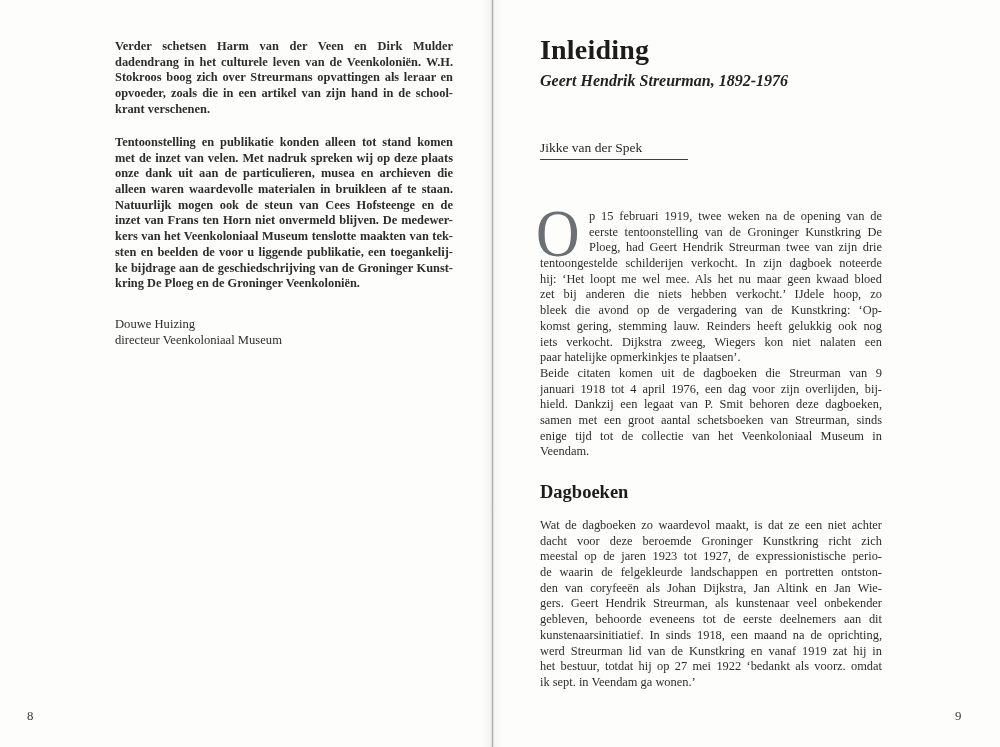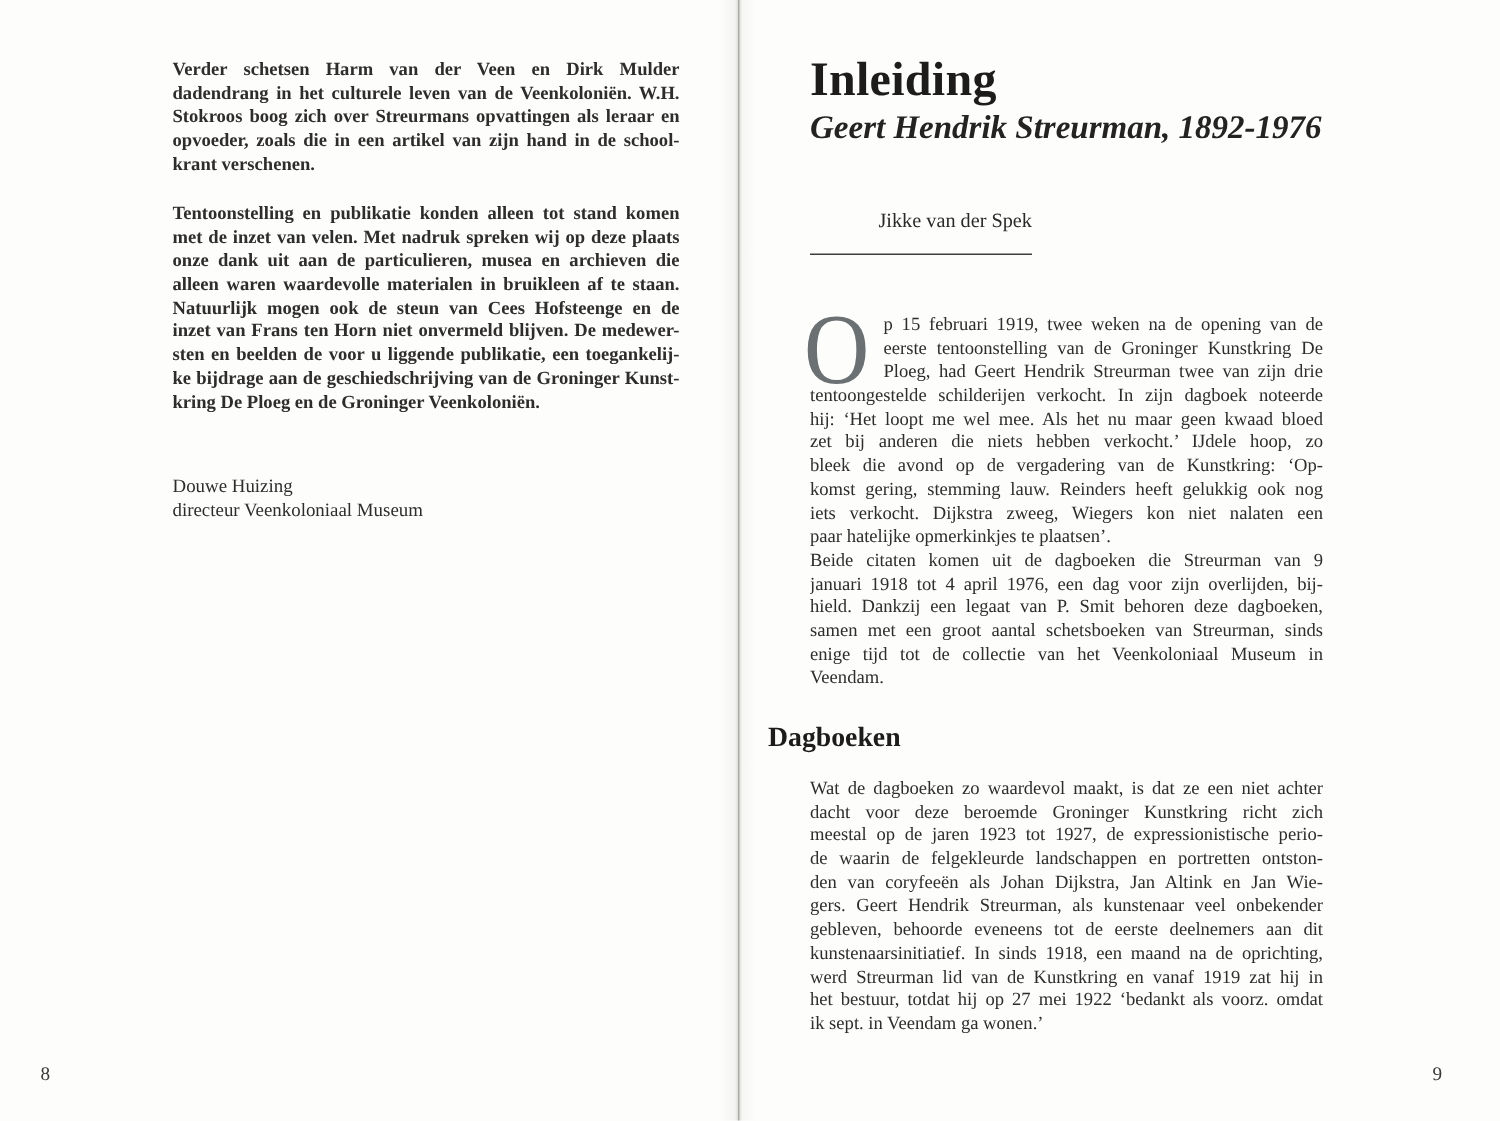--- a/index.html
+++ b/index.html
@@ -21,33 +21,32 @@
     height: 15.7px;
     overflow: hidden;
     text-align: justify;
     text-align-last: justify;
     white-space: normal;
   }
   .line.end { text-align-last: left; }
   .line.dc { padding-left: 49px; }
 
   
-  #title { top: 34px; left: 540px; font-size: 32px; font-weight: bold; color: #1d1c1b; letter-spacing: 0.2px; }
-  #subtitle { top: 72px; left: 540px; font-size: 22px; font-style: italic; font-weight: bold; color: #242322; }
+  #title { top: 34px; left: 540px; font-size: 28px; font-weight: bold; color: #1d1c1b; letter-spacing: 0.2px; }
+  #subtitle { top: 72px; left: 540px; font-size: 16px; font-style: italic; font-weight: bold; color: #242322; }
   #author { top: 138px; left: 540px; }
   .author-wrap {
     display: inline-block;
     width: 148px;
-    text-align: right;
     font-size: 13.5px;
-    padding-bottom: 14px;
+    padding-bottom: 3px;
     border-bottom: 1.6px solid #3e3d3b;
     color: #2a2928;
   }
-  #dagboeken { top: 482px; left: 512px; font-size: 18.5px; font-weight: bold; color: #1d1c1b; }
+  #dagboeken { top: 482px; left: 540px; font-size: 18.5px; font-weight: bold; color: #1d1c1b; }
 
   
   #lp1 { top: 39px;  left: 115px; }
   #lp2 { top: 135px; left: 115px; }
   #sig { top: 317px; left: 115px; font-size: 12.6px; line-height: 15.8px; }
   #intro { top: 209px; left: 540px; }
   #sp2 { top: 518px; left: 540px; }
 
   
   .dropcap {
@@ -101,20 +100,21 @@
       <div class="line end">krant verschenen.</div>
     </div>
 
     <div id="lp2" class="abs textblock narrow">
       <div class="line">Tentoonstelling en publikatie konden alleen tot stand komen</div>
       <div class="line">met de inzet van velen. Met nadruk spreken wij op deze plaats</div>
       <div class="line">onze dank uit aan de particulieren, musea en archieven die</div>
       <div class="line">alleen waren waardevolle materialen in bruikleen af te staan.</div>
       <div class="line">Natuurlijk mogen ook de steun van Cees Hofsteenge en de</div>
       <div class="line">inzet van Frans ten Horn niet onvermeld blijven. De medewer-</div>
+      <div class="line">kers van het Veenkoloniaal Museum tenslotte maakten van tek-</div>
       <div class="line">sten en beelden de voor u liggende publikatie, een toegankelij-</div>
       <div class="line">ke bijdrage aan de geschiedschrijving van de Groninger Kunst-</div>
       <div class="line end">kring De Ploeg en de Groninger Veenkoloniën.</div>
     </div>
 
     <div id="sig" class="abs">
       <div>Douwe Huizing</div>
       <div>directeur Veenkoloniaal Museum</div>
     </div>
 

